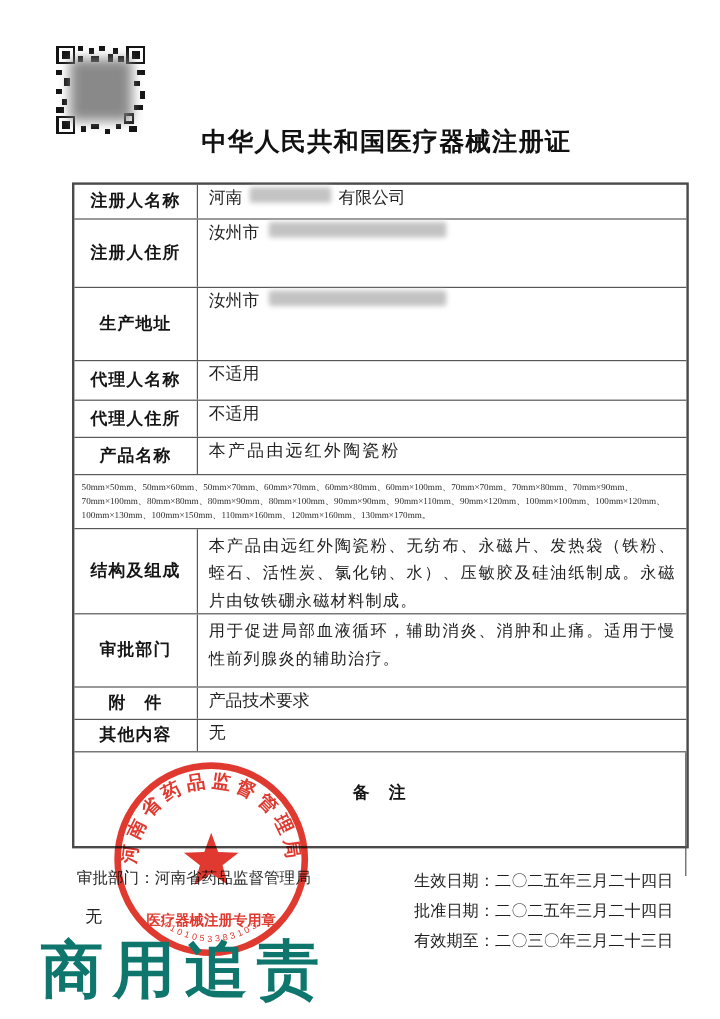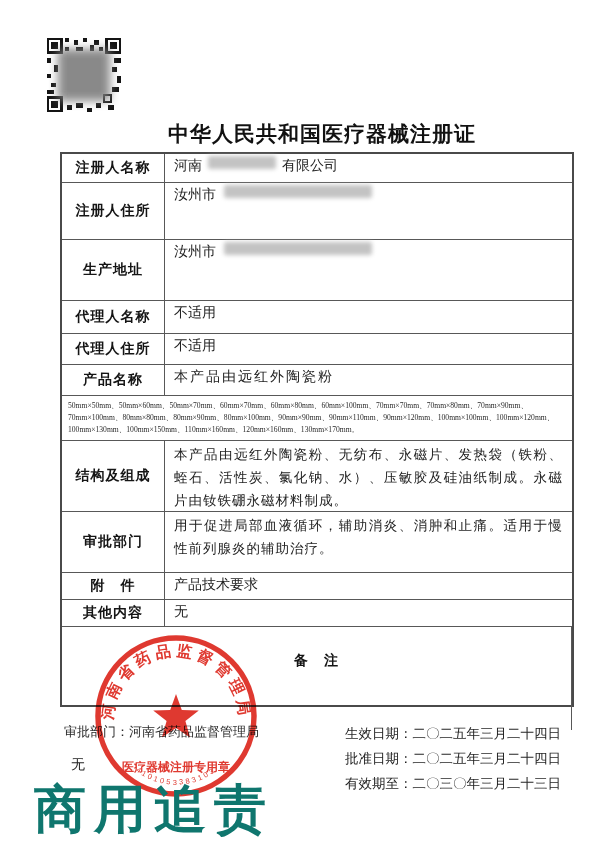--- a/index.html
+++ b/index.html
@@ -8,21 +8,21 @@
     position:relative; background:#ffffff; color:#1d1d1d;
     font-family:"Liberation Serif","DejaVu Serif",serif;
     overflow:hidden;
   }
   
   .qr-wrap { position:absolute; left:45px; top:38px; width:78px; height:74px; }
   .qr-wrap svg { width:100%; height:100%; shape-rendering:crispEdges; }
   .doc-title {
     position:absolute; top:104px; left:0; width:600px; text-align:center;
     padding-left:44px; font-family:"Liberation Sans","DejaVu Sans",sans-serif;
-    font-weight:700; font-size:21px; letter-spacing:1px; color:#111;margin-top:16px;
+    font-weight:700; font-size:21px; letter-spacing:1px; color:#111;
   }
   .reg-line {
     position:absolute; top:129px; left:74px; font-size:12.5px; color:#8b5cf6;
     white-space:nowrap;
     margin-top:44px;
   }
   .redact {
     display:inline-block; vertical-align:-2px; background:#c3c3c3;
     filter:blur(2px); border-radius:2px; height:13px;
   }

